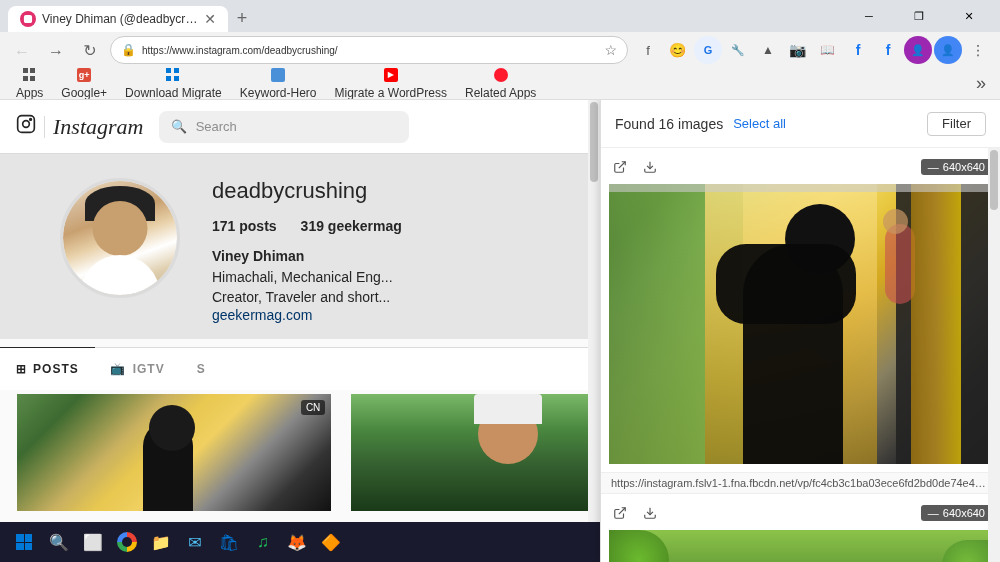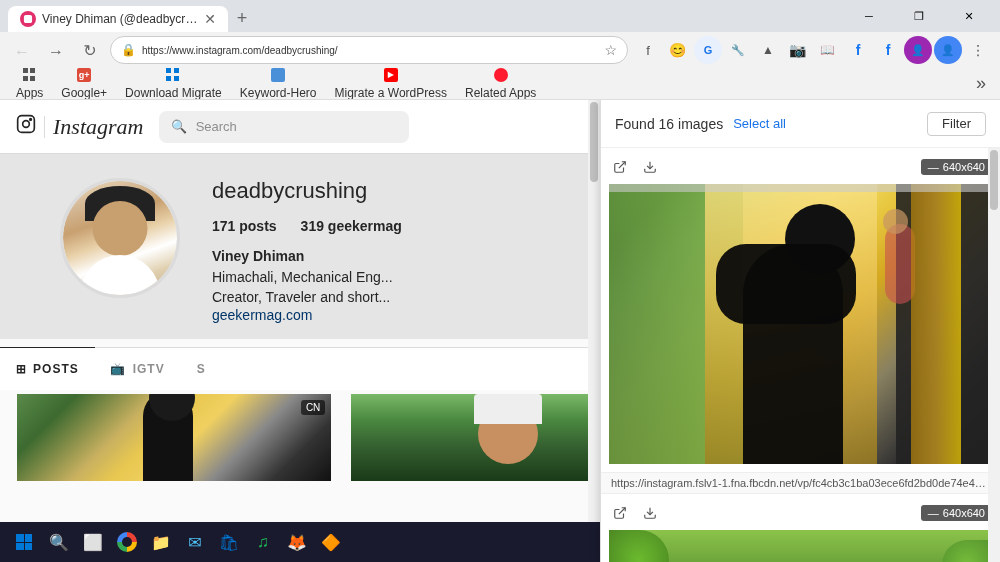--- a/index.html
+++ b/index.html
@@ -401,21 +401,21 @@
     }
 
     
     .ig-grid-area {
       display: flex;
       gap: 3px;
       padding: 4px 0;
     }
     .thumb-cell {
       flex: 1;
-      height: 87px;
+      height: 117px;
       overflow: hidden;
       position: relative;
       margin-left: 17px;
     }
   </style>
 </head>
 <body>
 
 <div class="browser-frame">
 

